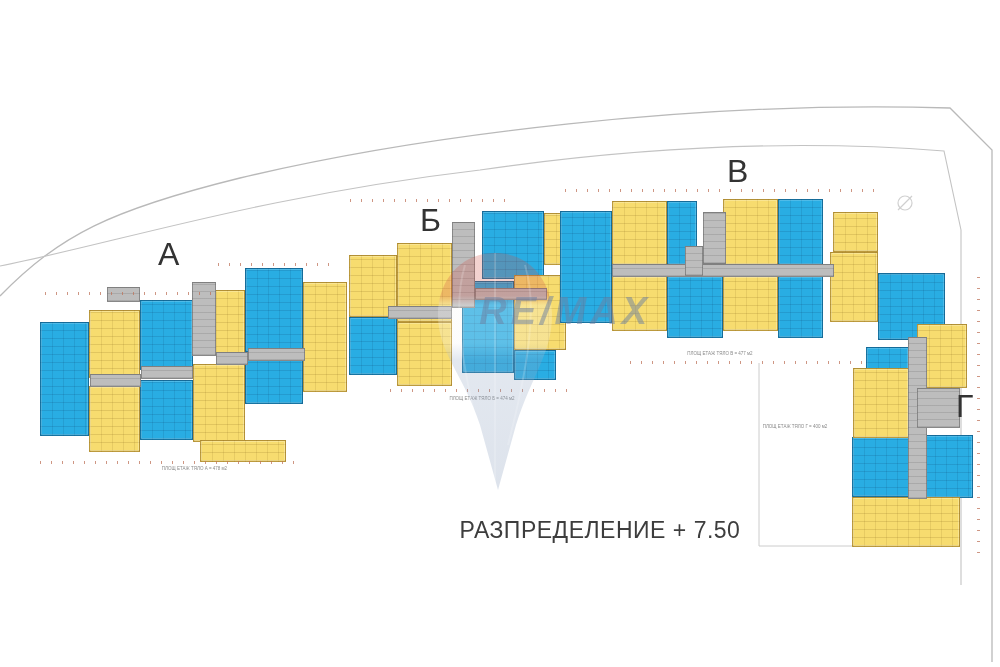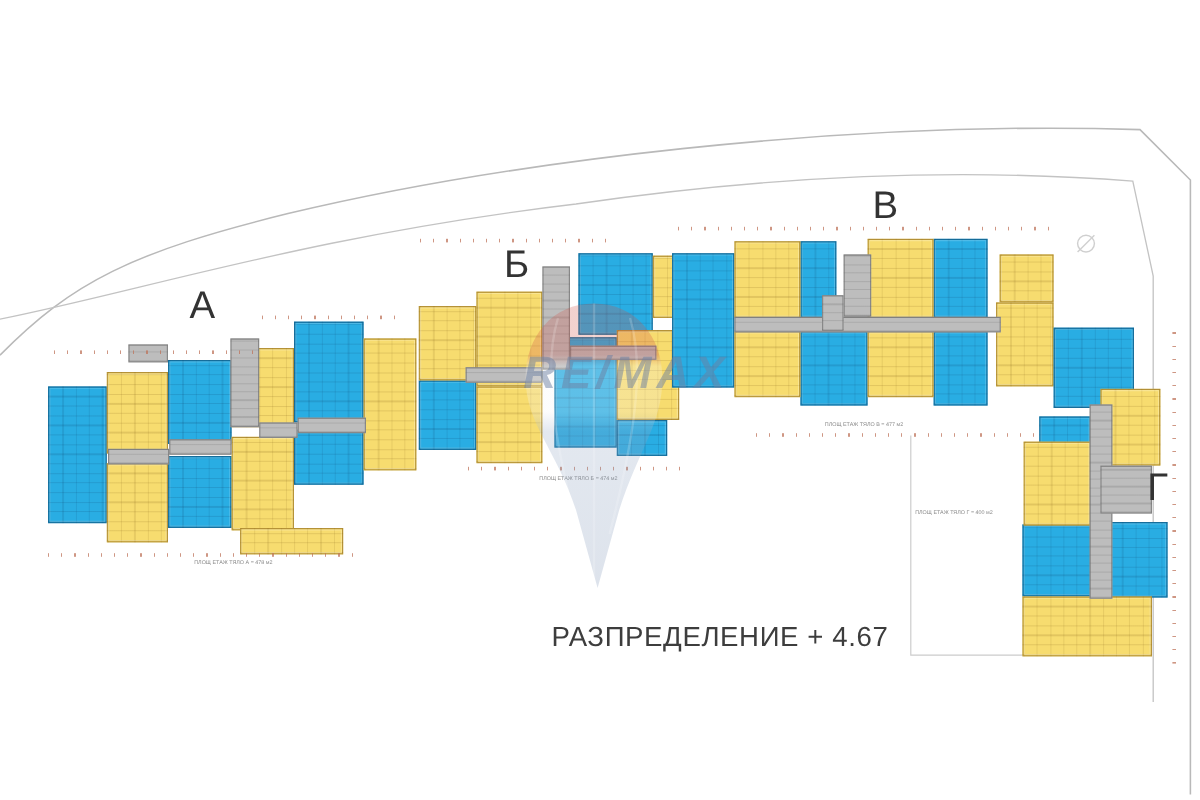--- a/index.html
+++ b/index.html
@@ -19,21 +19,21 @@
   .blk.gray{background-color:#bdbdbd;border:1px solid rgba(100,100,100,.6);
     background-image:repeating-linear-gradient(0deg,rgba(80,80,80,.18) 0 1px,transparent 1px 7px);}
   .ticks{position:absolute;height:3px;
     background-image:repeating-linear-gradient(90deg,rgba(190,115,90,.75) 0 1px,transparent 1px 11px);}
   .ticks.v{width:3px;height:auto;
     background-image:repeating-linear-gradient(0deg,rgba(190,115,90,.75) 0 1px,transparent 1px 11px);}
   .seclabel{position:absolute;font-size:32px;line-height:1;color:#333;}
   .arealabel{position:absolute;font-size:4.5px;line-height:1.2;color:#8a8a8a;
              text-align:center;white-space:nowrap;}
   #watermark{position:absolute;left:420px;top:245px;pointer-events:none;}
-  #wm-text{position:absolute;left:436px;top:290px;width:215px;text-align:left;
+  #wm-text{position:absolute;left:436px;top:290px;width:215px;text-align:right;
            font-style:italic;font-weight:bold;font-size:38px;letter-spacing:4px;
            color:rgba(108,128,162,.5);pointer-events:none;}
   #title{position:absolute;left:420px;top:517px;width:360px;text-align:center;
          font-size:23px;letter-spacing:.5px;color:#3d3d3d;}
 </style>
 </head>
 <body>
 
 <div id="canvas">
 
@@ -127,15 +127,15 @@
         <stop offset="0.38" stop-color="#f5f5f5"></stop>
         <stop offset="0.45" stop-color="#93a7c4"></stop>
         <stop offset="1" stop-color="#7d93b5"></stop>
       </linearGradient>
     </defs>
     <path d="M75,8 C110,8 132,36 132,70 C132,108 112,130 96,180 L78,245 L60,180 C44,130 18,108 18,70 C18,36 40,8 75,8 Z" fill="url(#bal)" opacity="0.26"></path>
     <path d="M75,8 L75,245 M45,20 C32,62 42,122 62,200 M105,20 C118,62 108,122 88,200" fill="none" stroke="#ffffff" stroke-width="2" opacity="0.18"></path>
   </svg>
   <div id="wm-text">RE/MAX</div>
 
-  <div id="title">РАЗПРЕДЕЛЕНИЕ + 4.67</div>
+  <div id="title">РАЗПРЕДЕЛЕНИЕ + 7.50</div>
 
 </div>
 
 </body></html>

